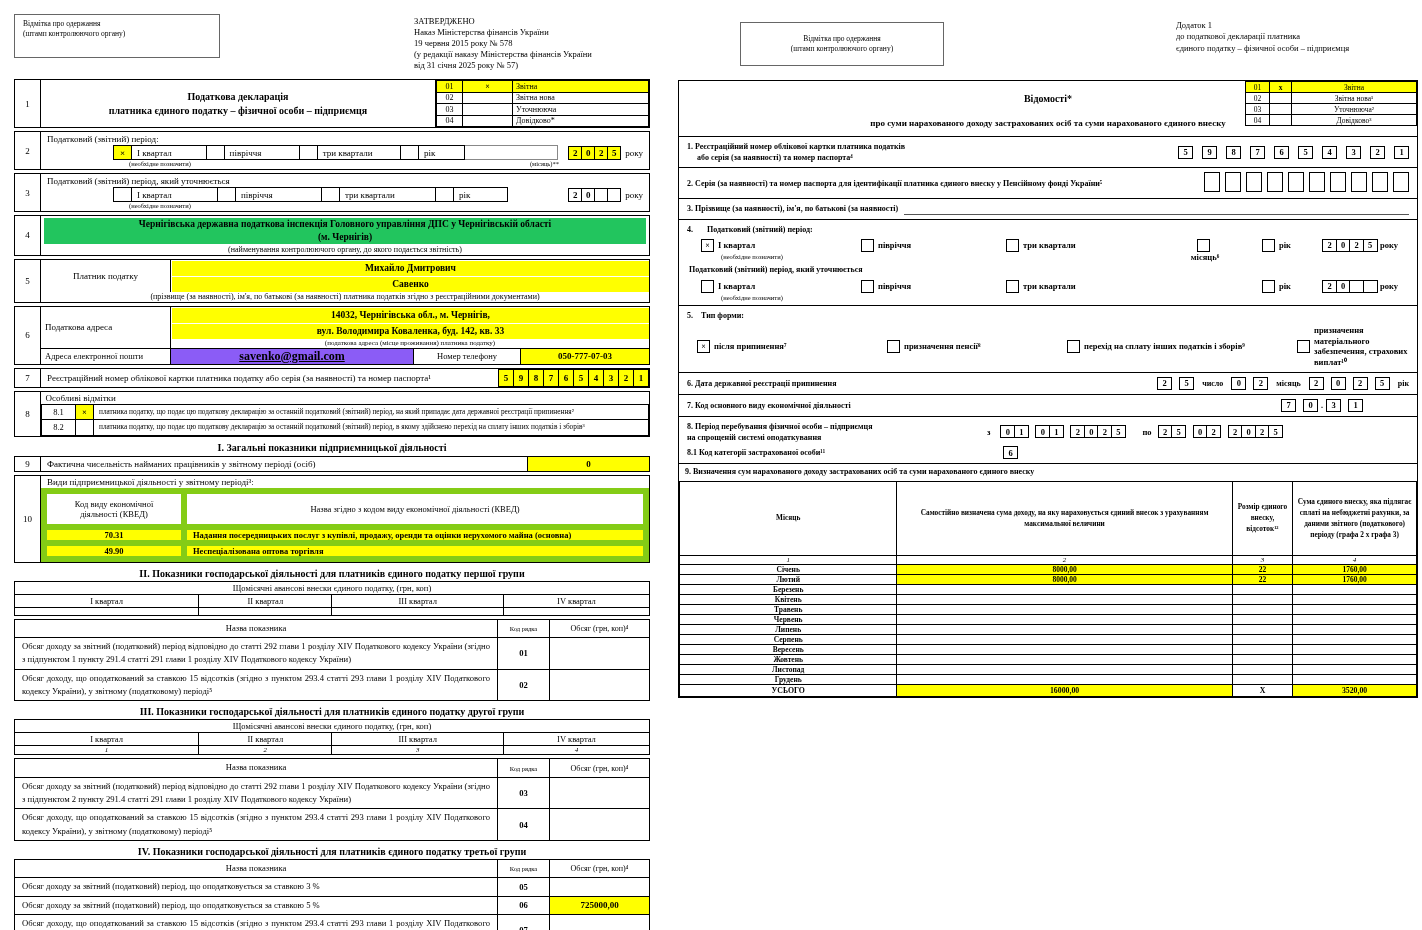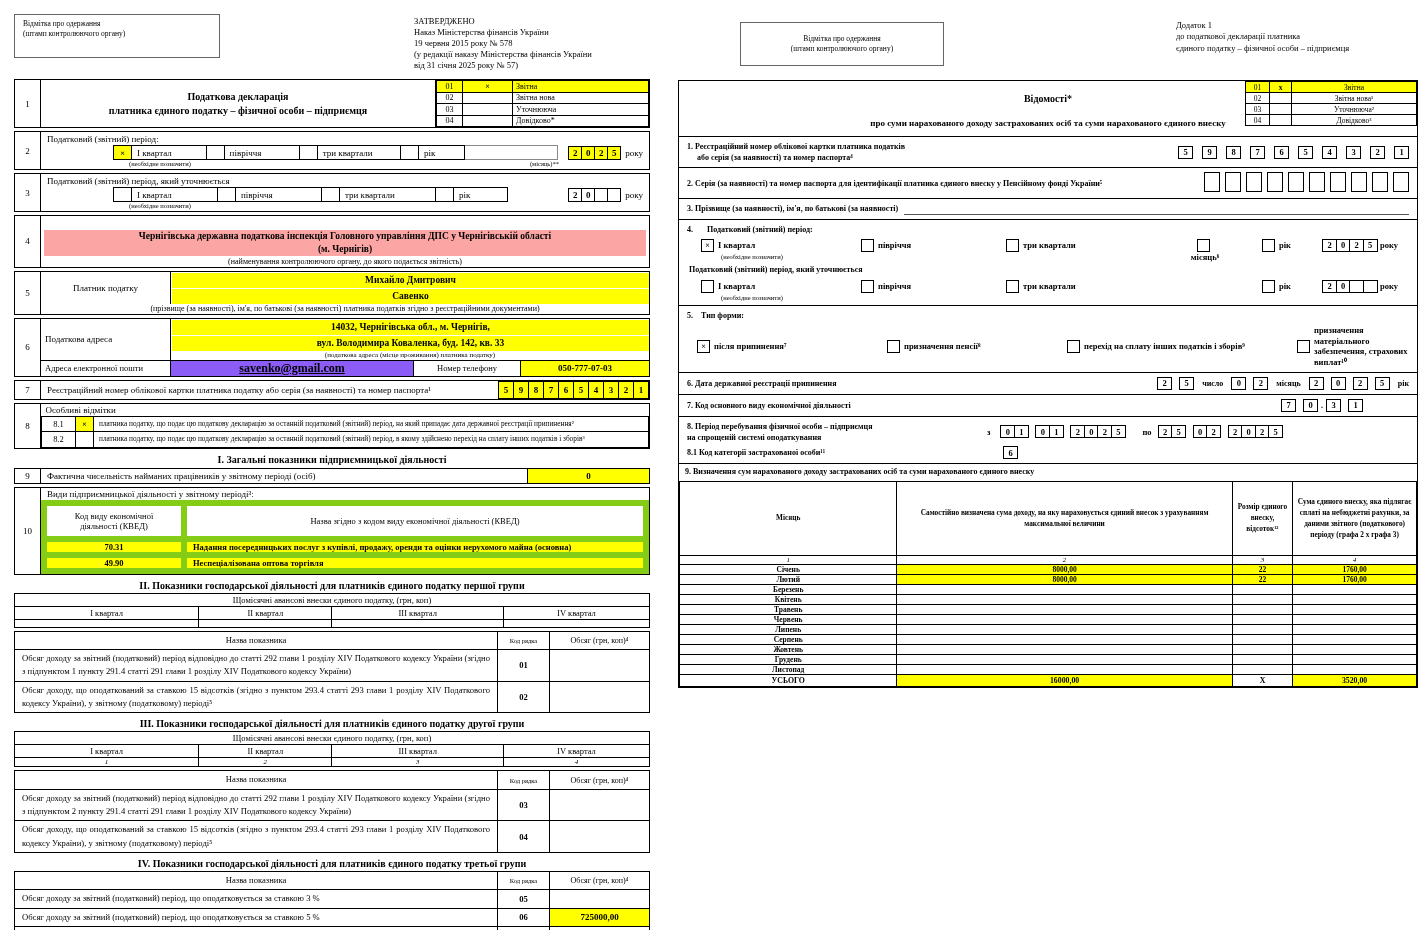--- a/index.html
+++ b/index.html
@@ -28,21 +28,21 @@
 .optbar{border-collapse:collapse;}
 .optbar td{border:1.5px solid #000;height:14px;font-size:9px;}
 .optbar .olab{padding:0 5px;}
 .cb{width:18px;min-width:18px;text-align:center;font-weight:bold;font-size:9px;}
 .mgap{width:124px;border:1px solid #888 !important;}
 .notes{display:flex;font-size:6.5px;padding:0 6px 2px 88px;}
 .ygrp{margin-left:10px;display:flex;align-items:center;font-size:9px;}
 .ybox{width:14px;height:14px;border:1px solid #000;display:inline-flex;align-items:center;justify-content:center;font-weight:bold;font-size:9px;margin-right:-1px;}
 .ysuf{margin-left:5px;}
 
-.y4{background:#fca5a5;text-align:center;font-weight:bold;font-size:9.5px;line-height:1.35;margin:14px 3px 1px 3px;}
+.y4{background:#22c55e;text-align:center;font-weight:bold;font-size:9.5px;line-height:1.35;margin:2px 3px 1px 3px;}
 .cap{font-size:8px;text-align:center;padding:0 0 1px 0;}
 .i5{display:flex;}
 .i5l{width:130px;min-width:130px;border-right:1px solid #000;display:flex;align-items:center;justify-content:center;font-size:9px;}
 .i5v{flex:1;}
 .vrow{background:#ffff00;font-weight:bold;text-align:center;font-size:9.5px;height:15px;line-height:15px;margin:1px 0 0 1px;}
 .i6b{display:flex;border-top:1px solid #000;height:16px;align-items:stretch;font-size:9px;}
 .i6b>div{display:flex;align-items:center;justify-content:center;}
 .i6lab{width:130px;min-width:130px;border-right:1px solid #000;justify-content:flex-start !important;padding-left:4px;font-size:8.5px;}
 .email{flex:1;background:#8b5cf6;text-decoration:underline;font-weight:bold;font-size:12px;}
 .phlab{width:108px;border-left:1px solid #000;border-right:1px solid #000;font-size:8.5px;}
@@ -768,33 +768,39 @@
               <td></td>
               <td></td>
             </tr>
         <tr class="mrow">
               <td>Серпень</td>
               <td></td>
               <td></td>
               <td></td>
             </tr>
         <tr class="mrow">
+              <td>Вересень</td>
+              <td></td>
+              <td></td>
+              <td></td>
+            </tr>
+        <tr class="mrow">
               <td>Жовтень</td>
               <td></td>
               <td></td>
               <td></td>
             </tr>
         <tr class="mrow">
+              <td>Листопад</td>
+              <td></td>
+              <td></td>
+              <td></td>
+            </tr>
+        <tr class="mrow">
               <td>Грудень</td>
-              <td></td>
-              <td></td>
-              <td></td>
-            </tr>
-        <tr class="mrow">
-              <td>Листопад</td>
               <td></td>
               <td></td>
               <td></td>
             </tr>
         <tr class="mtot">
           <td>УСЬОГО</td>
           <td class="y">16000,00</td>
           <td>X</td>
           <td class="y">3520,00</td>
         </tr>

